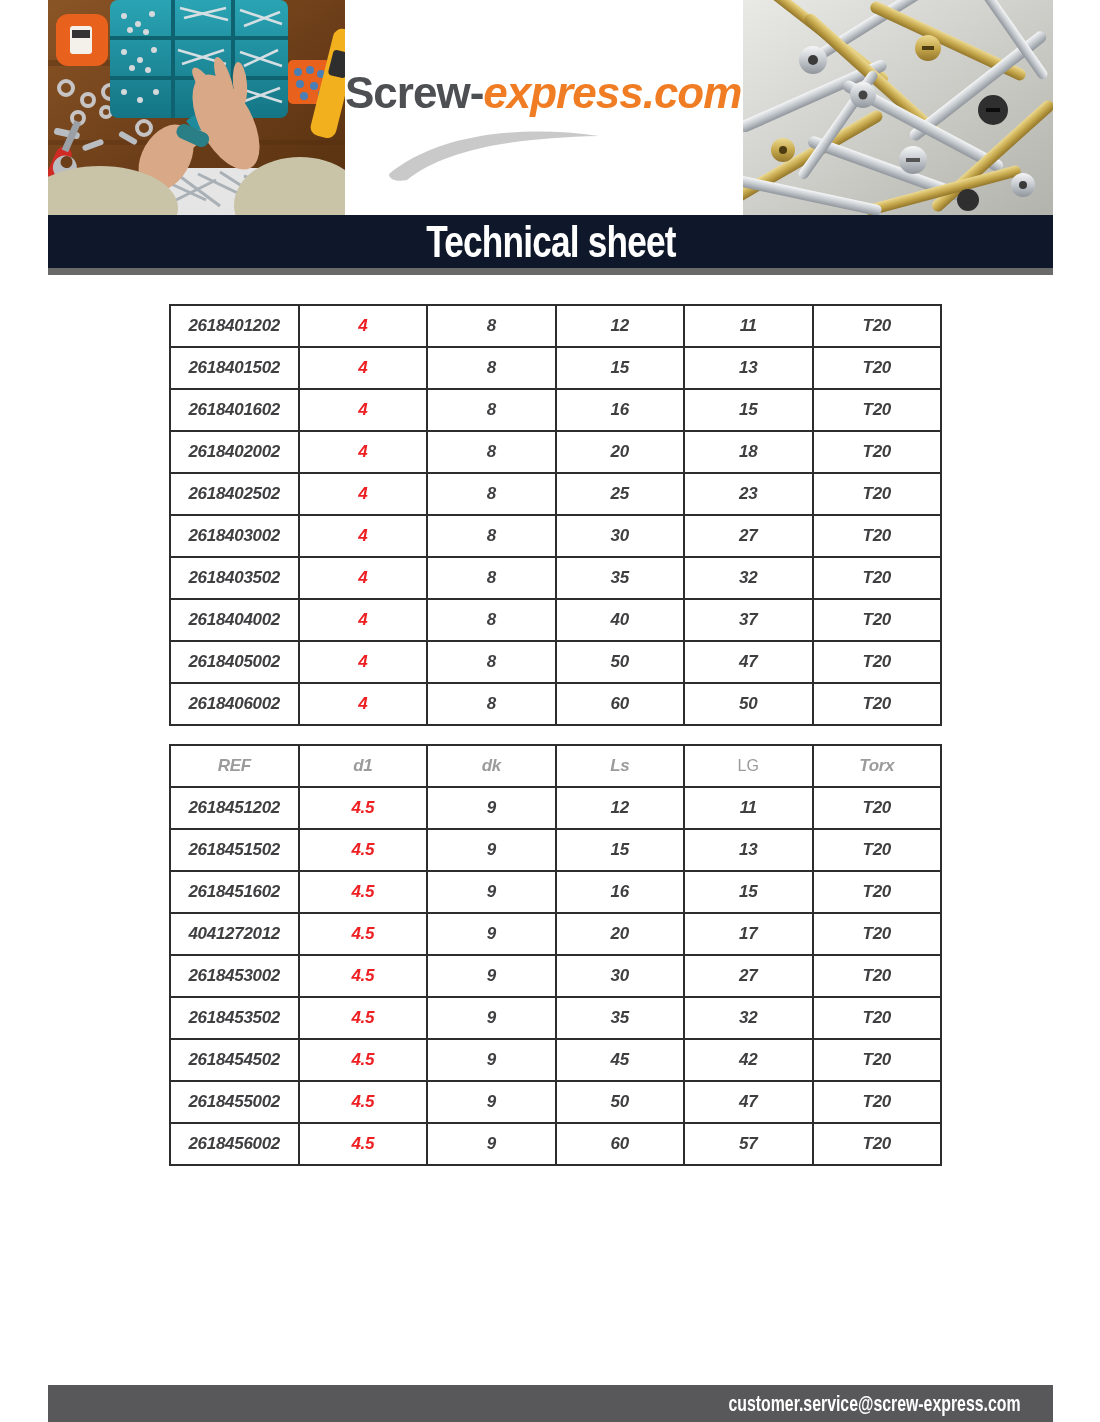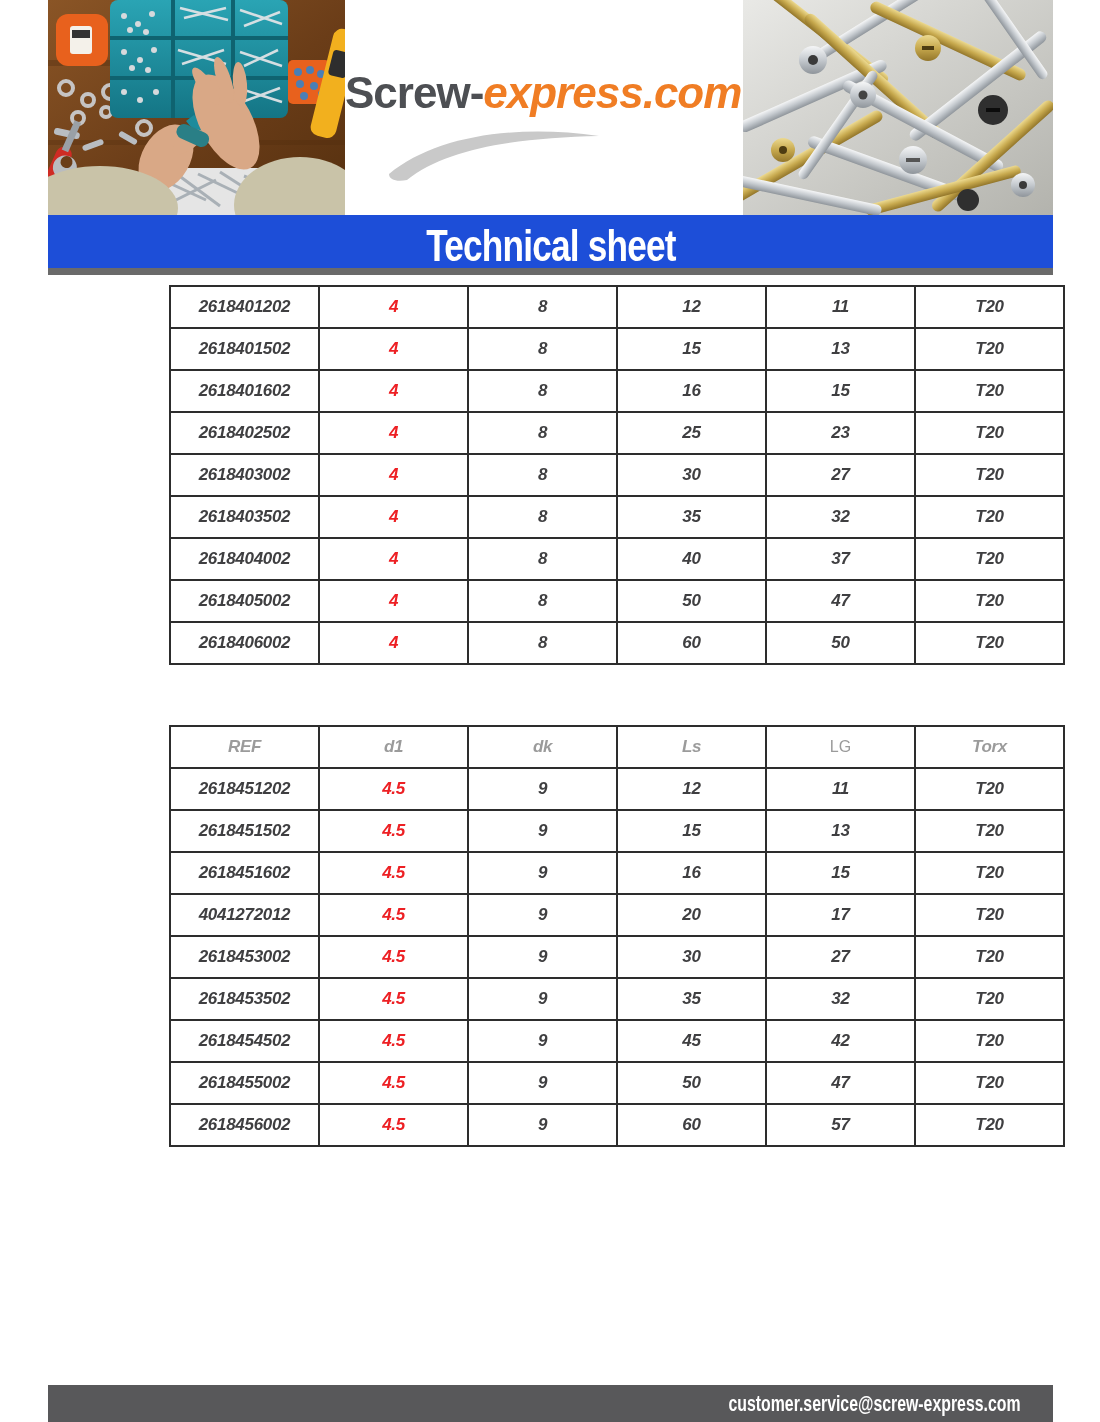--- a/index.html
+++ b/index.html
@@ -11,28 +11,28 @@
   .photo{position:absolute;top:0;height:215px;overflow:hidden;}
   .photo-left{left:48px;width:297px;}
   .photo-right{left:743px;width:310px;}
   .header-center{position:absolute;left:345px;top:0;width:354px;height:215px;background:#fff;}
   .logo-line{position:absolute;left:0;right:0;top:68px;text-align:center;white-space:nowrap;
     font-size:44px;font-weight:bold;letter-spacing:-1px;}
   .logo-primary{color:#4d4f53;}
   .logo-secondary{color:#f07d24;font-style:italic;}
   .swoosh{position:absolute;left:40px;top:122px;}
   
-  .banner{position:absolute;left:48px;top:215px;width:1005px;height:53px;background:#1d4ed8;
-    display:flex;align-items:flex-end;justify-content:center;}
+  .banner{position:absolute;left:48px;top:215px;width:1005px;height:53px;background:#0f172a;
+    display:flex;align-items:center;justify-content:center;}
   .banner-title{color:#ffffff;font-weight:800;font-size:44px;line-height:1;white-space:nowrap;
     display:inline-block;transform:scaleX(0.8);transform-origin:center;letter-spacing:-1px;}
   .banner-strip{position:absolute;left:48px;top:268px;width:1005px;height:7px;background:#6a6a6a;}
   
   table.spec{position:absolute;left:169px;border-collapse:collapse;table-layout:fixed;
-    width:896px;background:#fff;}
+    width:773px;background:#fff;margin-top:19px;}
   table.spec td, table.spec th{
     border:2px solid #2d2d2d;height:40px;padding:0;text-align:center;vertical-align:middle;
     font-size:17px;font-weight:bold;font-style:italic;color:#3f3f41;letter-spacing:-0.3px;
     overflow:hidden;white-space:nowrap;
   }
   table.spec td.c-red{color:#ed2024;}
   table.spec th{color:#9b9b9b;font-weight:bold;}
   table.spec th.h-upright{font-style:normal;font-weight:normal;font-size:16px;letter-spacing:0;text-align:center;}
   #table1{top:285px;}
   #table2{top:725px;}
@@ -257,20 +257,28 @@
       </tr>
       <tr>
         <td>2618401602</td>
         <td class="c-red">4</td>
         <td>8</td>
         <td>16</td>
         <td>15</td>
         <td>T20</td>
       </tr>
       <tr>
+        <td>2618402002</td>
+        <td class="c-red">4</td>
+        <td>8</td>
+        <td>20</td>
+        <td>18</td>
+        <td>T20</td>
+      </tr>
+      <tr>
         <td>2618402502</td>
         <td class="c-red">4</td>
         <td>8</td>
         <td>25</td>
         <td>23</td>
         <td>T20</td>
       </tr>
       <tr>
         <td>2618403002</td>
         <td class="c-red">4</td>

